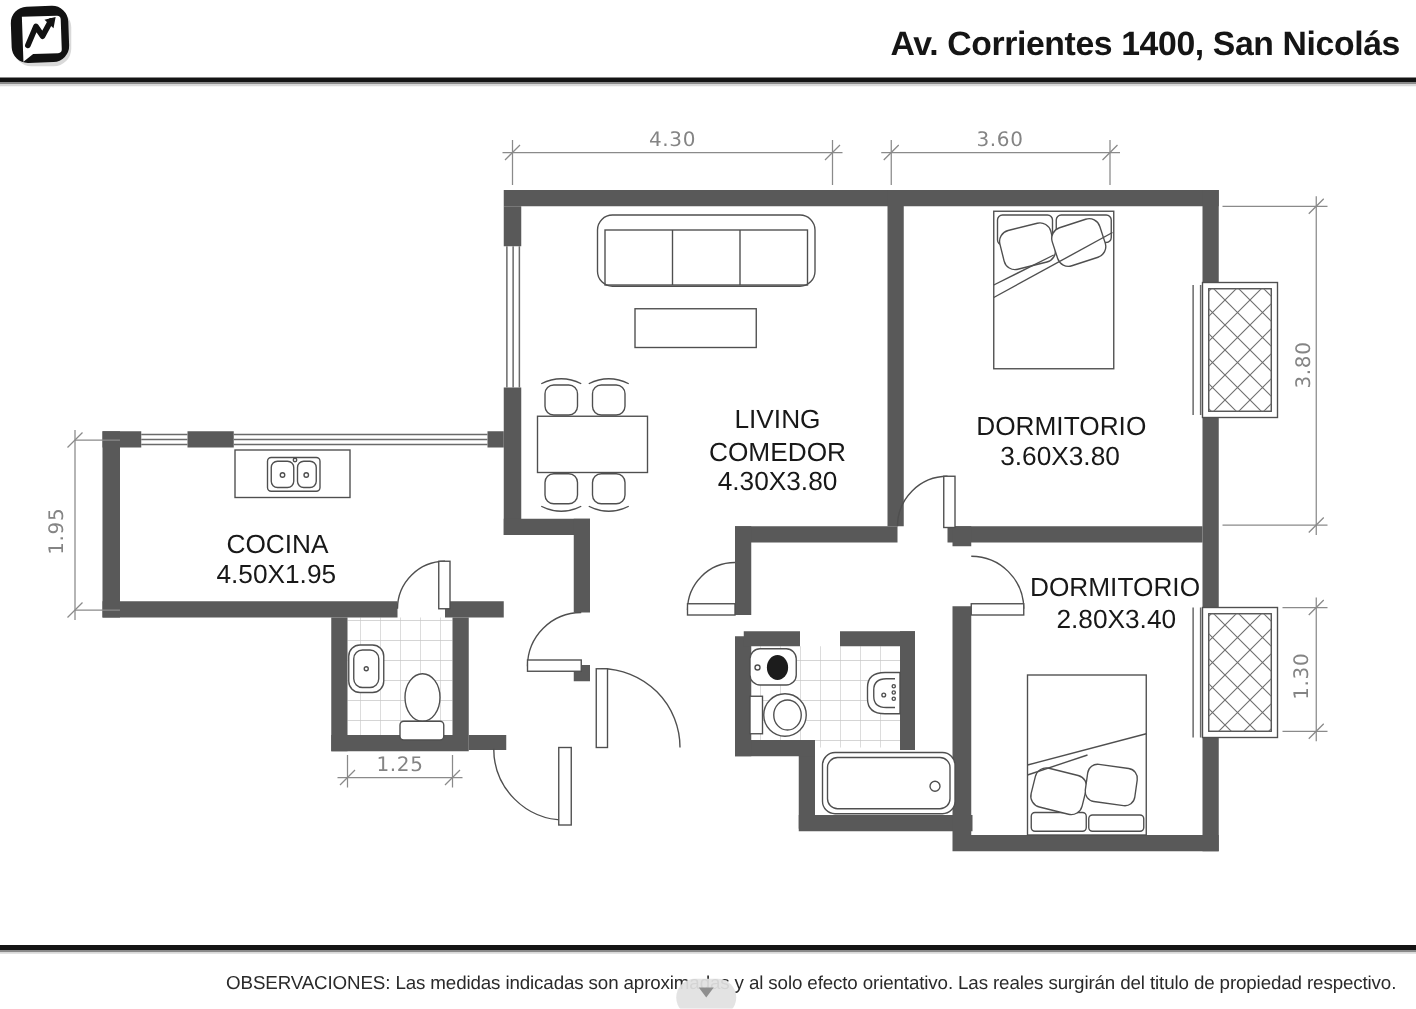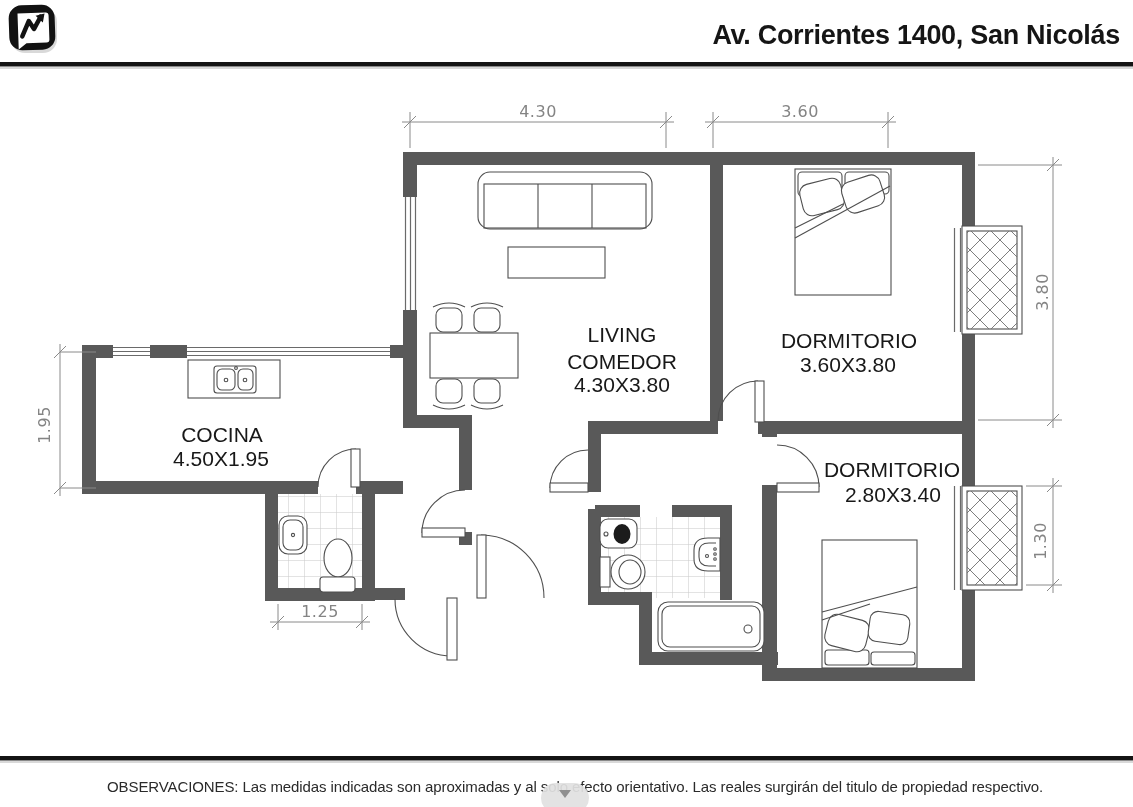--- a/index.html
+++ b/index.html
@@ -1,17 +1,17 @@
 <!DOCTYPE html>
 <html><head>
 <meta charset="utf-8">
 <style>
   html,body{margin:0;padding:0;background:#fff;}
   .page{position:relative;width:1133px;height:807px;background:#ffffff;overflow:hidden;
-        font-family:"Liberation Sans",sans-serif;}
+        font-family:"Liberation Sans",sans-serif;text-align:right;}
   
   .brand{position:absolute;top:4px;left:8px;width:50px;height:50px;}
   .title{position:absolute;top:20px;right:13px;font-size:27px;font-weight:700;color:#151515;
          letter-spacing:-0.3px;white-space:nowrap;}
   .rule{position:absolute;left:0;width:1133px;height:7px;
         background:linear-gradient(#141414 0 55%,#8a8a8a 55% 75%,#d9d9d9 75% 100%);}
   .rule.top{top:62px;}
   .rule.bottom{top:756px;}
   
   .obs{position:absolute;top:778px;left:107px;width:1010px;font-size:15px;color:#2a2a2a;

